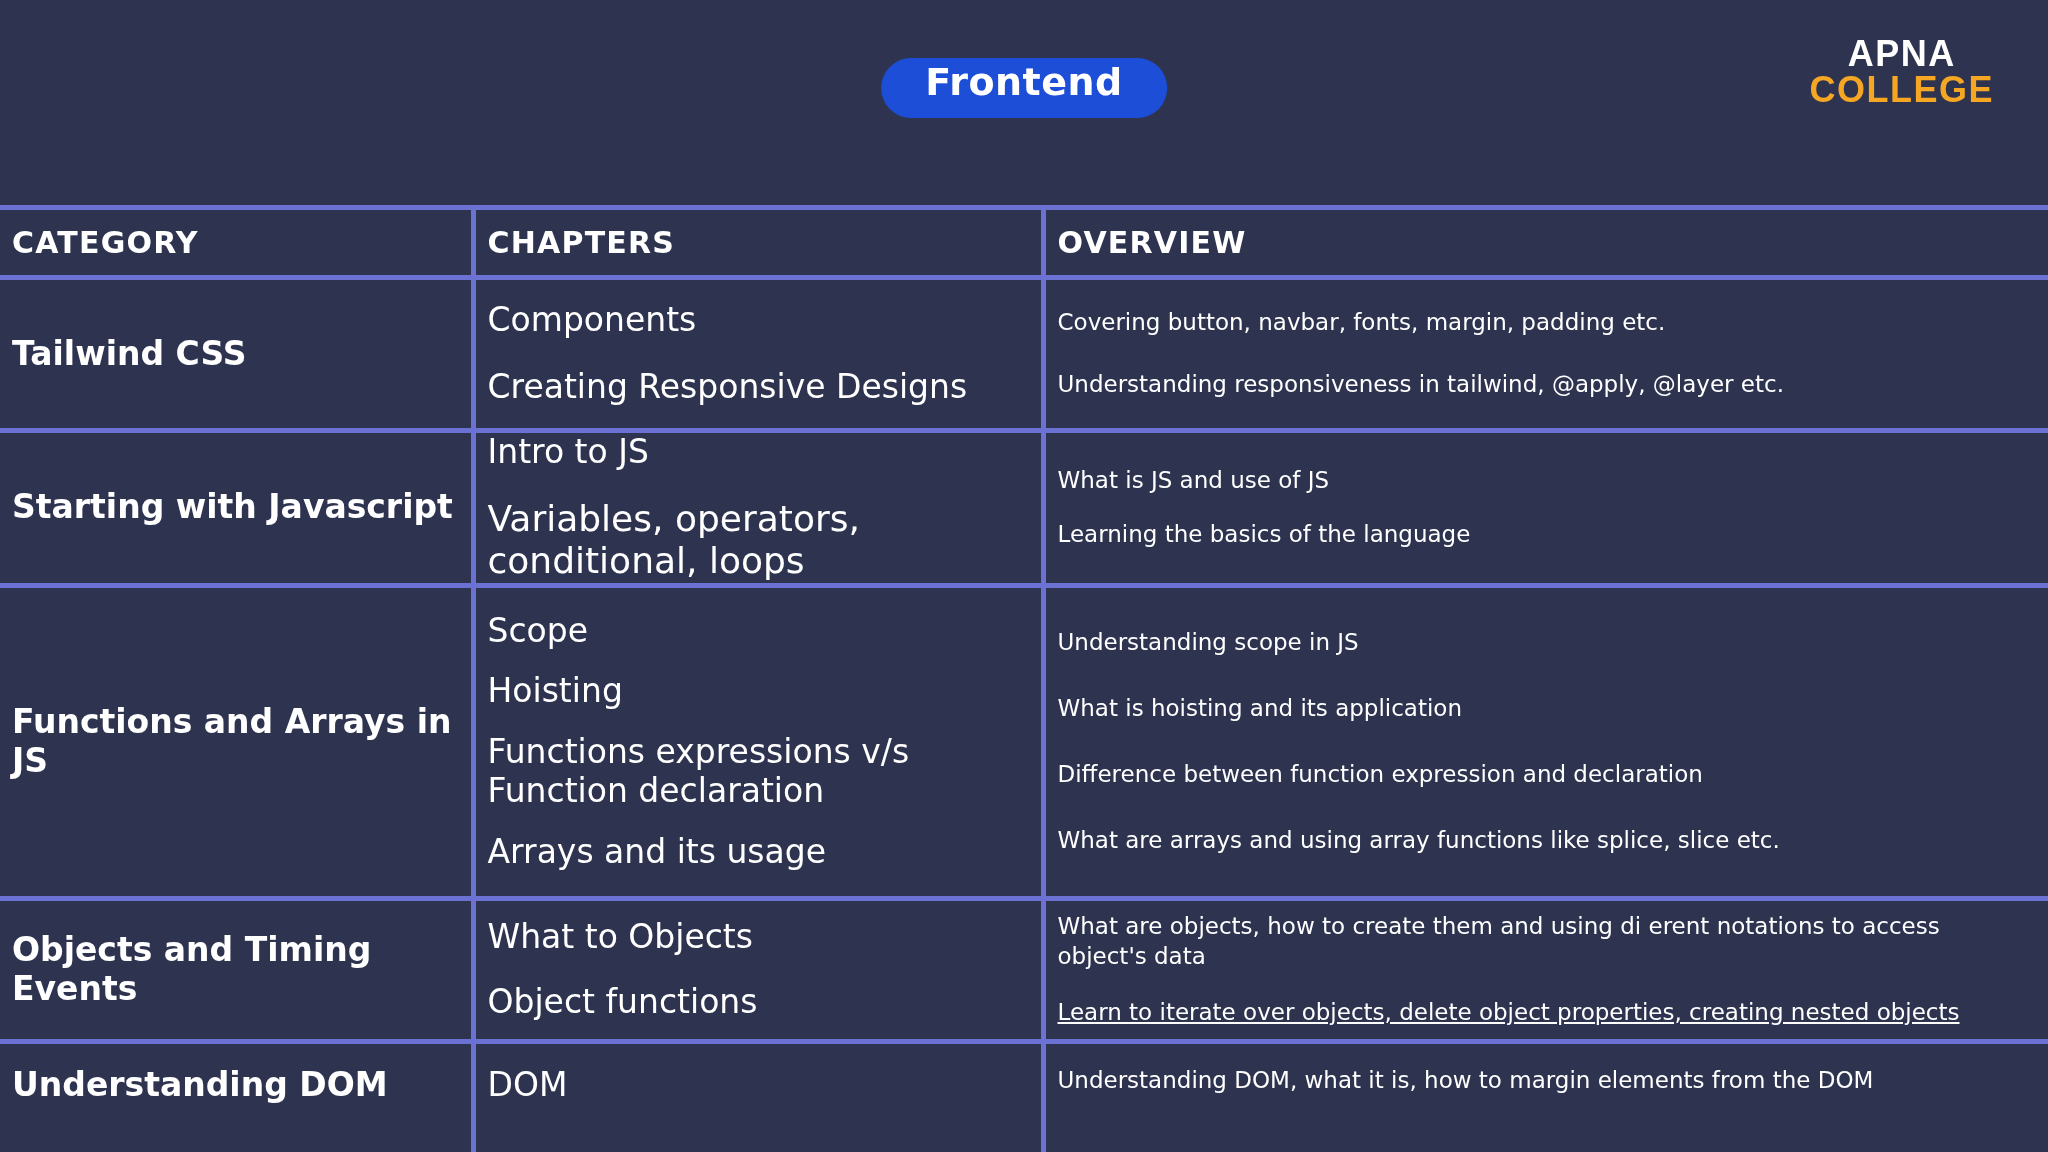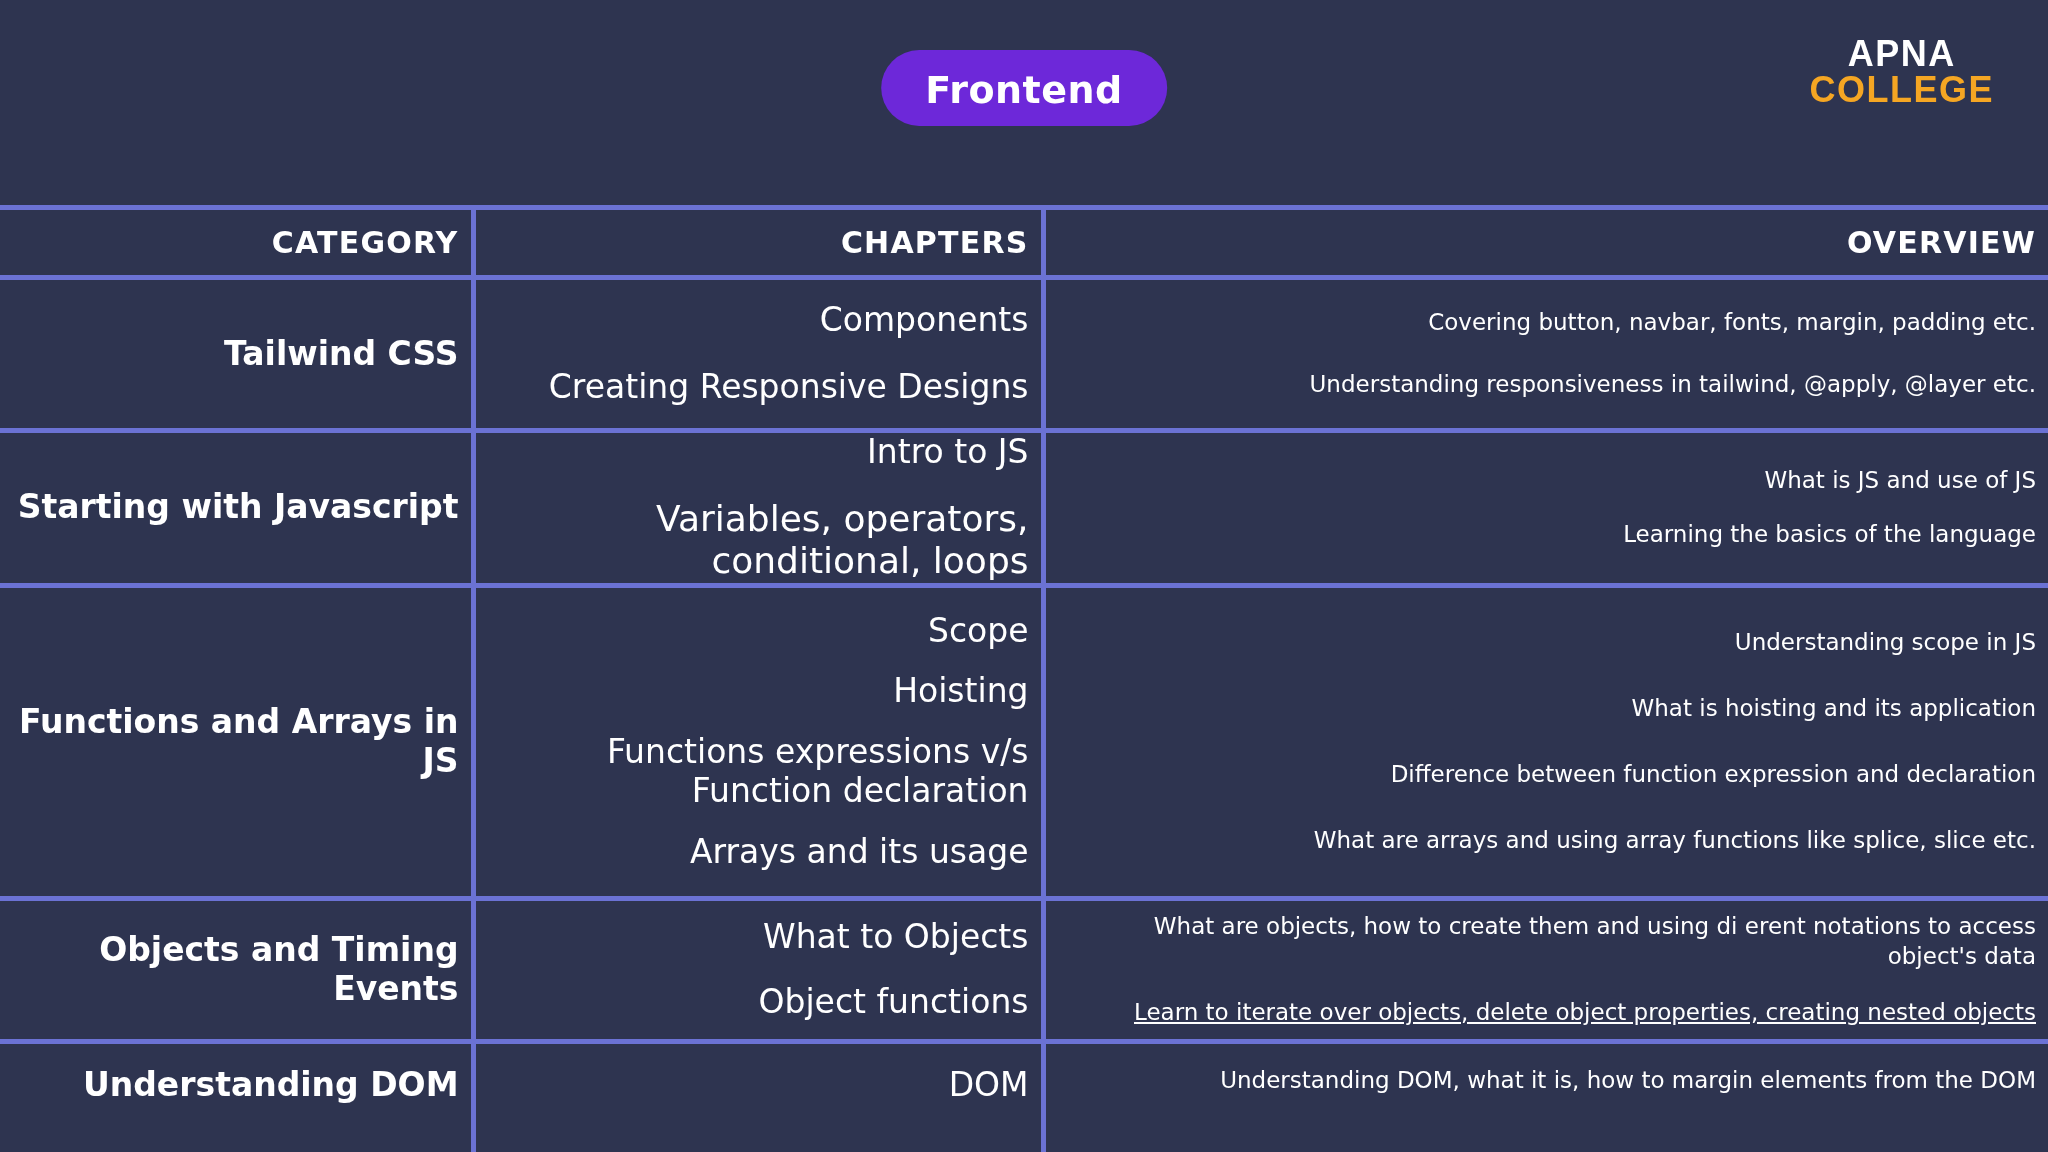--- a/index.html
+++ b/index.html
@@ -19,25 +19,25 @@
   .page-header {
     position: relative;
     height: 205px;
     width: 2048px;
   }
 
   .title-badge {
     position: absolute;
     left: 50%;
     transform: translateX(-50%);
-    top: 50px;
-    background: #6d28d9;
+    top: 58px;
+    background: #1d4ed8;
     color: #ffffff;
     border-radius: 40px;
-    padding: 20px 44px 14px 44px;
+    padding: 4px 44px 14px 44px;
     font-family: "DejaVu Sans", sans-serif;
     font-weight: bold;
     font-size: 38px;
     letter-spacing: 0.5px;
     line-height: 1.1;
     white-space: nowrap;
   }
 
   .brand-logo {
     position: absolute;
@@ -75,21 +75,21 @@
   .syllabus-table col.col-overview  { width: 1005px; }
 
   .syllabus-table th,
   .syllabus-table td {
     border-top: 5px solid #6b72d4;
     border-bottom: 5px solid #6b72d4;
     border-left: 5px solid #6b72d4;
     border-right: 0;
     background: #2e3450;
     color: #ffffff;
-    text-align: right;
+    text-align: left;
     vertical-align: middle;
     padding: 0 12px;
   }
   
   .syllabus-table th:first-child,
   .syllabus-table td:first-child {
     border-left: 0;
   }
 
   .syllabus-table thead th {

